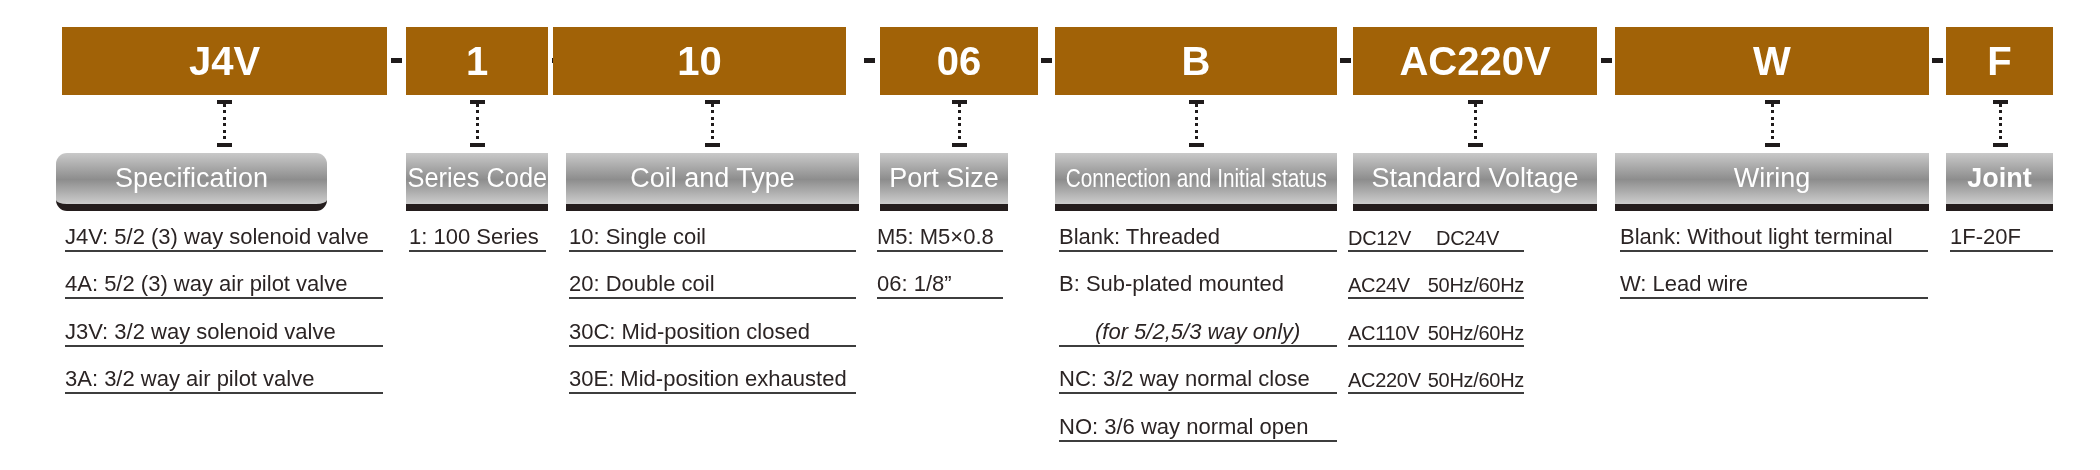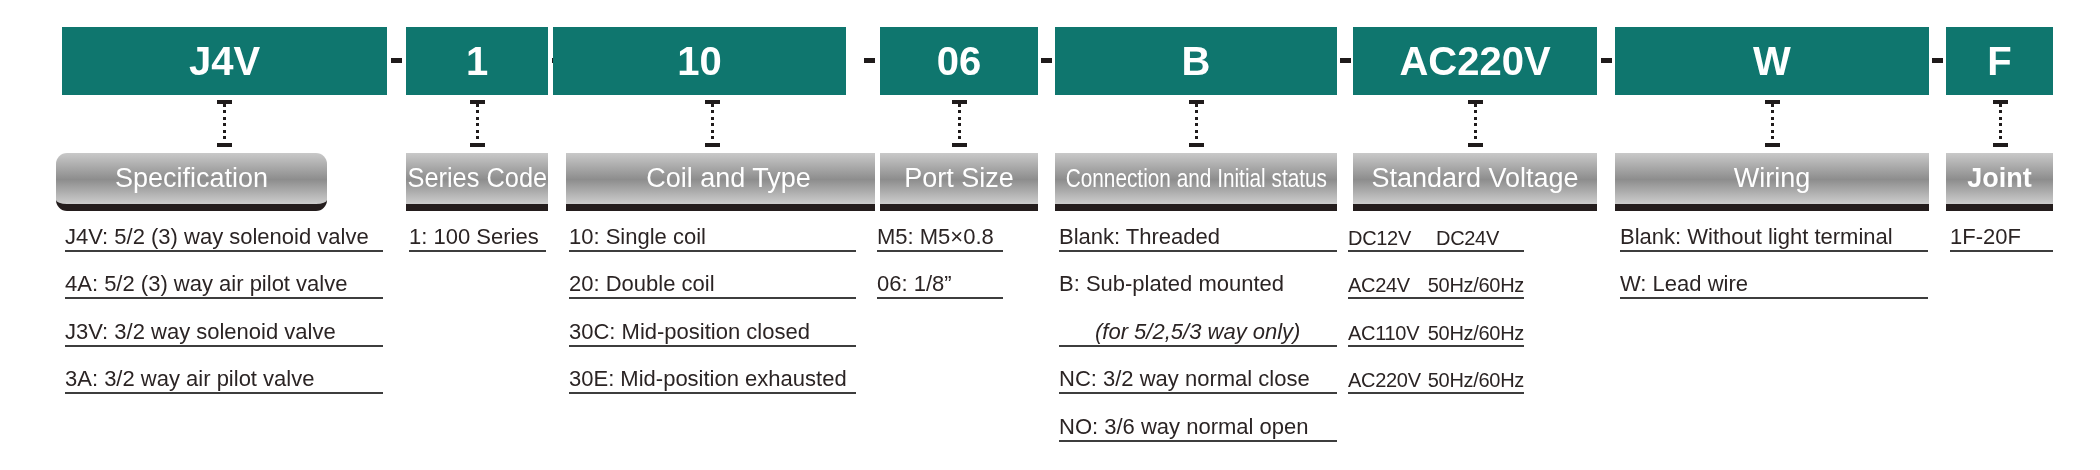--- a/index.html
+++ b/index.html
@@ -1,21 +1,21 @@
 <!DOCTYPE html>
 <html><head>
 <meta charset="utf-8">
 <style>
   html,body{margin:0;padding:0;background:#fff;}
   #stage{
     position:relative;width:2100px;height:470px;background:#ffffff;
     font-family:"Liberation Sans", sans-serif;overflow:hidden;
   }
   .box{
-    position:absolute;top:27px;height:68px;background:#0f766e;
+    position:absolute;top:27px;height:68px;background:#a16207;
     color:#ffffff;font-weight:bold;font-size:40px;
     display:flex;align-items:center;justify-content:center;white-space:nowrap;
   }
   .dash{position:absolute;top:58px;width:11px;height:5px;background:#1f1b1b;}
   .arrow{
     position:absolute;top:100px;height:47px;width:15px;box-sizing:border-box;
     border-top:4.5px solid #1f1b1b;border-bottom:4.5px solid #1f1b1b;
     background-image:repeating-linear-gradient(180deg,#1f1b1b 0 3px,transparent 3px 6.5px);
     background-size:3px 100%;background-repeat:no-repeat;background-position:center top;
   }
@@ -81,21 +81,21 @@
         <span>1: 100 Series</span>
       </div>
   </div>
 
   <div class="dash" style="left:551.5px;"></div>
 
   <div class="box" style="left:553px;width:293px;">
       <span>10</span>
     </div>
   <div class="arrow" style="left:704.5px;"></div>
-  <div class="hdr" style="left:566px;width:293px;padding-left:16px;">
+  <div class="hdr" style="left:566px;width:293px;">
       <span>Coil and Type</span>
     </div>
   <div class="list" style="left:569px;width:287px;">
     <div class="row">
         <span>10: Single coil</span>
       </div>
     <div class="row">
         <span>20: Double coil</span>
       </div>
     <div class="row">
@@ -105,21 +105,21 @@
         <span>30E: Mid-position exhausted</span>
       </div>
   </div>
 
   <div class="dash" style="left:864px;"></div>
 
   <div class="box" style="left:880px;width:158px;">
       <span>06</span>
     </div>
   <div class="arrow" style="left:951.5px;"></div>
-  <div class="hdr" style="left:880px;width:158px;">
+  <div class="hdr" style="left:880px;width:128px;">
       <span>Port Size</span>
     </div>
   <div class="list" style="left:877px;width:126px;">
     <div class="row">
         <span>M5: M5×0.8</span>
       </div>
     <div class="row">
         <span>06:  1/8”</span>
       </div>
   </div>

